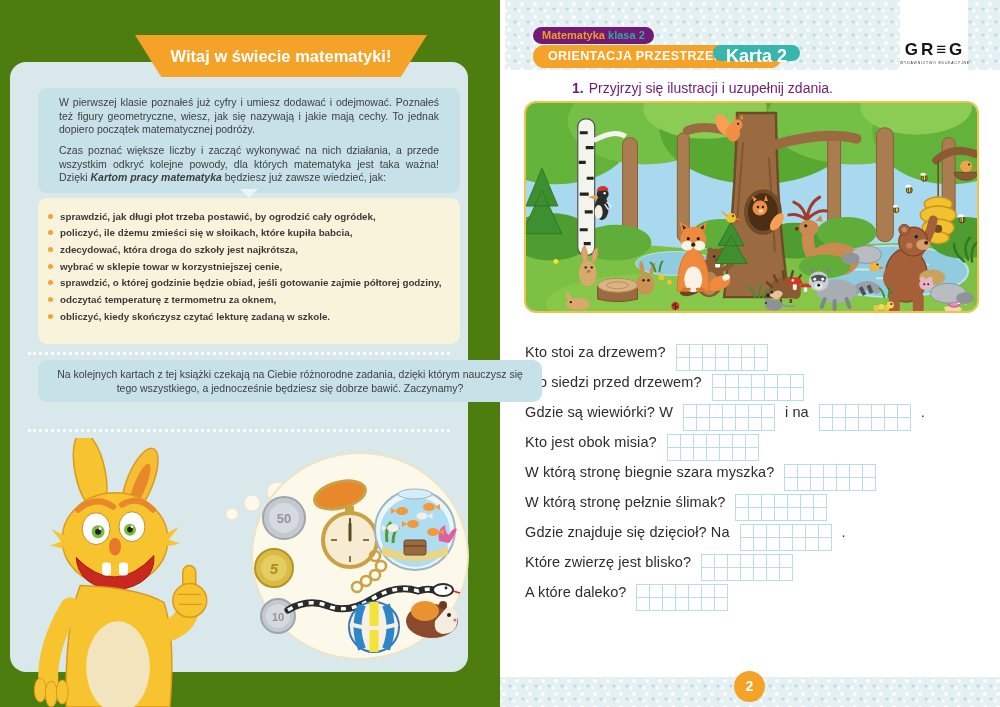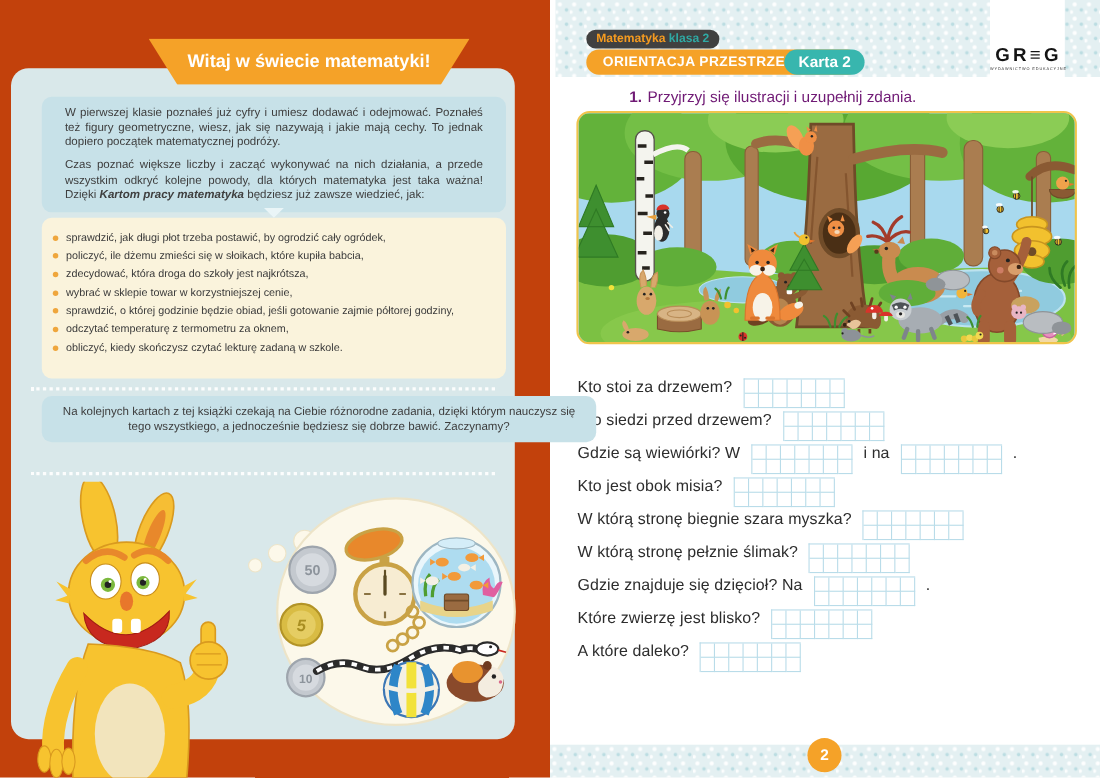--- a/index.html
+++ b/index.html
@@ -1,38 +1,38 @@
 <!DOCTYPE html>
 <html><head>
 <meta charset="utf-8">
 <style>
   * { margin:0; padding:0; box-sizing:border-box; }
   html,body { width:1000px; height:707px; }
   body { font-family:"Liberation Sans", sans-serif; background:#fff; }
   .spread { position:relative; width:1000px; height:707px; display:flex; overflow:hidden; }
 
   
-  .page-left { position:relative; width:500px; height:707px; background:#c2410c; }
+  .page-left { position:relative; width:500px; height:707px; background:#4d7c0f; }
   .left-box { position:absolute; left:10px; top:62px; width:458px; height:610px;
               background:#D9E8EA; border-radius:16px; }
   .banner { position:absolute; left:135px; top:35px; width:292px; height:42px; z-index:3;
             background:#F5A228; clip-path:polygon(0 0,100% 0,91% 100%,9% 100%);
             color:#fff; font-weight:bold; font-size:16.5px; text-align:center; line-height:42px; }
   .intro-box { position:absolute; left:38px; top:88px; width:422px; z-index:2;
                background:#C7E1E8; border-radius:9px; padding:8px 21px;
                font-size:10.5px; line-height:1.3; text-align:justify; color:#3E3E3E; }
   .intro-box p + p { margin-top:7px; }
   .down-arrow { position:absolute; left:240px; top:189px; z-index:3; width:0; height:0;
                 border-left:9px solid transparent; border-right:9px solid transparent;
                 border-top:9px solid #EAF5F7; }
   .bullet-box { position:absolute; left:38px; top:198px; width:422px; height:146px; z-index:2;
                 background:#FAF3DC; border-radius:9px; padding:8px 12px 6px 10px; }
   #bullet-list { list-style:none; }
   .bullet-item { display:flex; align-items:flex-start; gap:7px; margin:4.5px 0;
-                 font-size:9.8px; font-weight:normal; color:#3A3A3A; line-height:1.25; }
+                 font-size:9.8px; font-weight:bold; color:#3A3A3A; line-height:1.25; }
   .bdot { flex:0 0 auto; width:5px; height:5px; margin-top:3px; border-radius:50%; background:#EFA63C; }
   .dotted-sep { position:absolute; left:28px; width:422px; border-top:3px dotted rgba(255,255,255,.9); z-index:2; }
   .sep1 { top:352px; } .sep2 { top:429px; }
   .note-box { position:absolute; left:38px; top:360px; width:504px; z-index:2;
               background:#C7E1E8; border-radius:9px; padding:7px 16px;
               font-size:10.5px; line-height:1.35; text-align:center; color:#3E3E3E; }
   .mascot-svg { position:absolute; left:18px; top:438px; width:216px; height:269px; z-index:4; }
   .bubble-svg { position:absolute; left:222px; top:448px; width:248px; height:215px; z-index:3; }
 
   
@@ -41,29 +41,29 @@
     background-image:
       radial-gradient(circle at 4px 4px, rgba(255,255,255,.95) 1.1px, rgba(255,255,255,0) 2.6px),
       radial-gradient(circle at 10px 9px, rgba(173,214,220,.75) 1px, rgba(173,214,220,0) 2.1px),
       radial-gradient(circle at 1px 11px, rgba(255,255,255,.9) 1px, rgba(255,255,255,0) 2.2px);
     background-size:13px 13px; }
   .top-band { position:absolute; left:5px; top:0; width:495px; height:70px; }
   .logo-col { position:absolute; left:400px; top:0; width:68px; height:70px; background:#fff; }
   .logo { position:absolute; left:392px; top:40px; width:86px; text-align:center; }
   .logo-word { font-weight:bold; font-size:17px; letter-spacing:3px; color:#141414; }
   .logo-tag { font-size:3.5px; letter-spacing:.8px; color:#333; margin-top:1px; }
-  .pill-white { position:absolute; left:33px; top:27px; background:#404040; border-radius:9px;
+  .pill-white { position:absolute; left:33px; top:27px; background:#701a75; border-radius:9px;
                 padding:2px 9px 3px; font-size:11px; font-weight:bold; white-space:nowrap; }
   .t-orange { color:#F59B20; } .t-teal { color:#2FA9A4; }
   .pill-orange { position:absolute; left:33px; top:45px; height:23px; background:#F5A228;
                  border-radius:12px; padding:0 40px 0 15px; color:#fff; font-weight:bold;
                  font-size:12.5px; line-height:23px; letter-spacing:.4px; white-space:nowrap; }
-  .pill-teal { position:absolute; left:213px; top:45px; height:23px; background:#38B6AE;
+  .pill-teal { position:absolute; left:213px; top:45px; height:16px; background:#38B6AE;
                border-radius:12px; padding:0 13px; color:#fff; font-weight:bold;
-               font-size:14px; line-height:23px; white-space:nowrap; }
+               font-size:18px; line-height:23px; white-space:nowrap; }
   .ex-line { position:absolute; left:28px; top:80px; font-size:14px; color:#701a75;margin-left:44px; }
   .ex-line b { margin-right:5px; }
   .illus { position:absolute; left:24px; top:101px; width:455px; height:212px;
            border:2.5px solid #F0C44B; border-radius:12px; overflow:hidden; background:#A8D9EE; }
   .illus svg { display:block; width:100%; height:100%; }
   #questions { position:absolute; left:25px; top:344px; width:462px; }
   .q-row { display:flex; align-items:flex-start; gap:10px; margin-bottom:3px; min-height:27px;
            font-size:14.5px; color:#2D2D2D; letter-spacing:.1px; }
   .ansgrid { display:grid; background:#fff; border-left:1px solid #B9DCE9; border-top:1px solid #B9DCE9; flex:0 0 auto; }
   .cell { width:13px; height:13px; border-right:1px solid #B9DCE9; border-bottom:1px solid #B9DCE9; }

